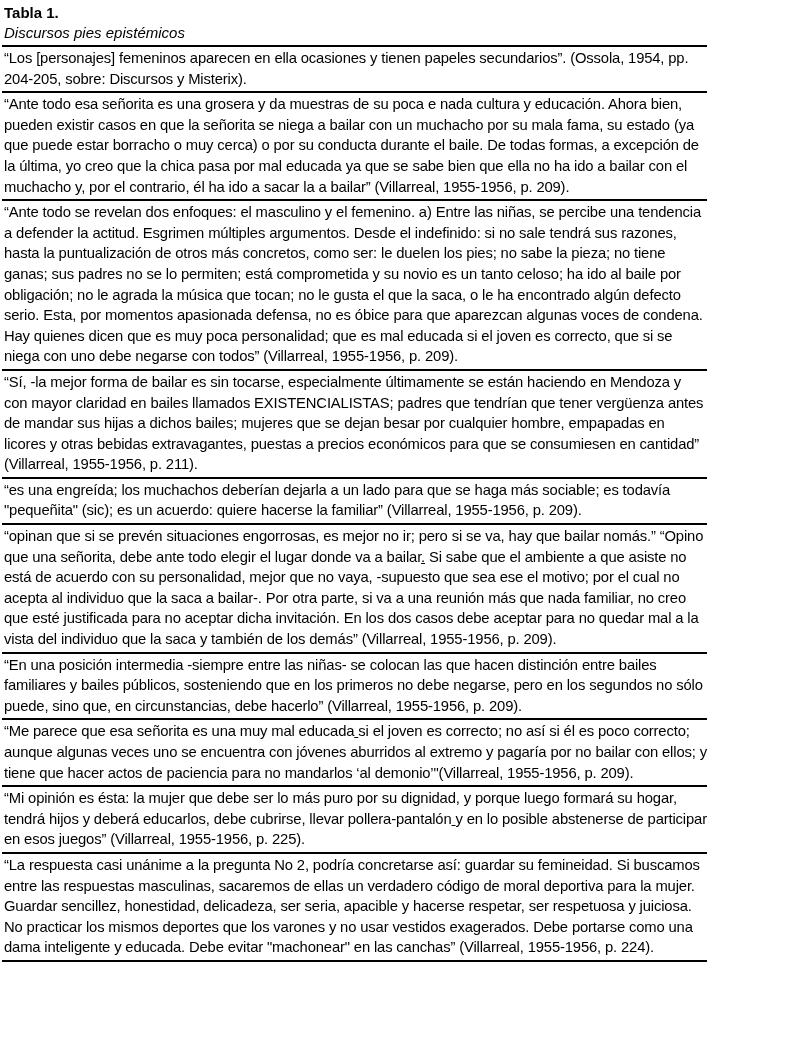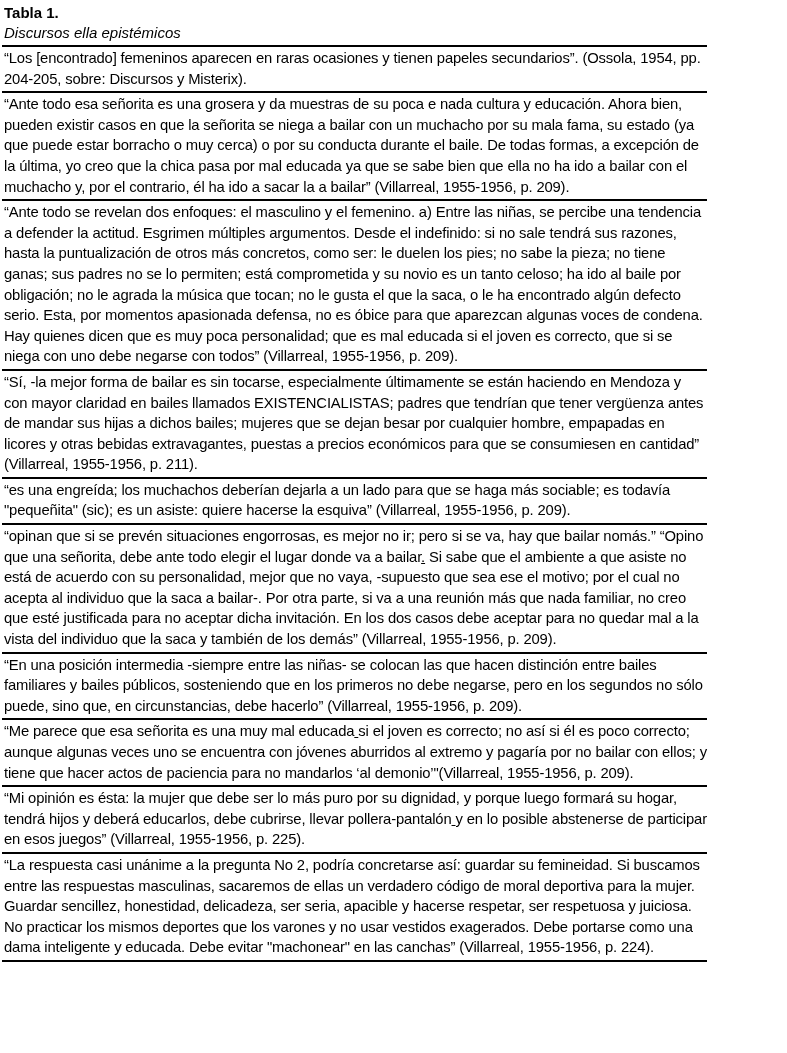--- a/index.html
+++ b/index.html
@@ -41,26 +41,26 @@
     text-align: left;
   }
   .it { }
   .un { text-decoration: underline; }
 </style>
 </head>
 <body>
 
 <div class="page">
   <div class="caption-number">Tabla 1.</div>
-  <div class="caption-title">Discursos ella epistémicos</div>
+  <div class="caption-title">Discursos pies epistémicos</div>
   <div class="data-table">
-      <div class="trow"><span>“Los [encontrado] femeninos aparecen en raras ocasiones y </span><span class="it">tienen papeles secundarios”.</span><span> (Ossola, 1954, pp. 204-205, sobre: </span><span class="it">Discursos y Misterix</span><span>).</span></div>
+      <div class="trow"><span>“Los [personajes] femeninos aparecen en ella ocasiones y </span><span class="it">tienen papeles secundarios”.</span><span> (Ossola, 1954, pp. 204-205, sobre: </span><span class="it">Discursos y Misterix</span><span>).</span></div>
       <div class="trow"><span>“Ante todo esa señorita es </span><span class="it">una grosera</span><span> y da muestras de su </span><span class="it">poca e nada cultura y educación</span><span>. Ahora bien, pueden existir casos en que la señorita se niega a bailar con un muchacho por su mala fama, su estado (ya que puede estar borracho o muy cerca) o por su conducta durante el baile. De todas formas, a excepción de la última, </span><span class="it">yo creo que la chica pasa por mal educada</span><span> ya que se sabe bien que ella no ha ido a bailar con el muchacho y, por el contrario, él ha ido a sacar la a bailar” (Villarreal, 1955-1956, p. 209).</span></div>
       <div class="trow"><span>“Ante todo se revelan </span><span class="it">dos enfoques: el masculino y el femenino</span><span>. a) Entre </span><span class="it">las niñas,</span><span> se percibe una tendencia a </span><span class="it">defender</span><span> la actitud. Esgrimen múltiples argumentos. Desde el indefinido: si no sale tendrá sus razones, hasta la puntualización de otros más concretos, como ser: le duelen los pies; no sabe la pieza; no tiene ganas; </span><span class="it">sus padres no se lo permiten; está comprometida y su novio es un tanto celoso; ha ido al baile por obligación;</span><span> no le agrada la música que tocan; no le gusta el que la saca, o le ha encontrado algún defecto serio. Esta, por momentos apasionada defensa, no es óbice para que </span><span class="it">aparezcan algunas voces de condena</span><span>. Hay quienes dicen que es </span><span class="it">muy poca personalidad</span><span class="it un">;</span><span> que es </span><span class="it">mal educada</span><span> si el joven es correcto, que </span><span class="it">si se niega con uno debe negarse con todos</span><span>” (Villarreal, 1955-1956, p. 209).</span></div>
       <div class="trow"><span>“Sí, -la mejor forma de bailar es sin tocarse, especialmente últimamente se están haciendo en Mendoza y con mayor claridad en bailes llamados EXISTENCIALISTAS; padres que tendrían que tener vergüenza antes de mandar </span><span class="it">sus hijas</span><span> a dichos bailes; </span><span class="it">mujeres</span><span> que se dejan besar por cualquier hombre, </span><span class="it">empapadas en licores y otras bebidas extravagantes</span><span class="it un">,</span><span> puestas a precios económicos para que se consumiesen en cantidad” (Villarreal, 1955-1956, p. 211).</span></div>
-      <div class="trow"><span>“</span><span class="it">es una engreída; los muchachos deberían dejarla a un lado para que se haga más sociable; es todavía "pequeñita"</span><span> (sic); es un asiste: </span><span class="it">quiere hacerse la esquiva</span><span>” (Villarreal, 1955-1956, p. 209).</span></div>
+      <div class="trow"><span>“</span><span class="it">es una engreída; los muchachos deberían dejarla a un lado para que se haga más sociable; es todavía "pequeñita"</span><span> (sic); es un acuerdo: </span><span class="it">quiere hacerse la familiar</span><span>” (Villarreal, 1955-1956, p. 209).</span></div>
       <div class="trow"><span>“opinan que si se prevén </span><span class="it">situaciones engorrosas, es mejor no ir</span><span class="it un">;</span><span> pero si se va, </span><span class="it">hay que bailar</span><span> nomás.” “Opino que una señorita, </span><span class="it">debe</span><span> ante todo </span><span class="it">elegir el lugar donde va a bailar</span><span class="it un">.</span><span> Si sabe que el ambiente a que asiste no está de acuerdo con su personalidad, </span><span class="it">mejor que no vaya</span><span>, -supuesto que sea ese el motivo; por el cual no acepta al individuo que la saca a bailar-. Por otra parte, si va a una reunión más que nada </span><span class="it">familiar, no creo que esté justificada para no aceptar dicha invitación. En los dos casos debe aceptar para no quedar mal a la vista del individuo que la saca y también de los demás</span><span>” (Villarreal, 1955-1956, p. 209).</span></div>
       <div class="trow"><span>“En una posición intermedia -siempre entre las niñas- se colocan las que hacen distinción entre </span><span class="it">bailes familiares y bailes públicos</span><span>, sosteniendo que </span><span class="it">en los primeros no debe negarse</span><span>, pero en los segundos </span><span class="it">no sólo puede</span><span>, sino que, </span><span class="it">en circunstancias, debe hacerlo</span><span>” (Villarreal, 1955-1956, p. 209).</span></div>
       <div class="trow"><span>“Me parece que esa señorita es una </span><span class="it">muy mal educada</span><span class="un"> </span><span>si el joven es correcto; no así si él es poco correcto; aunque algunas veces uno se encuentra con jóvenes aburridos al extremo y </span><span class="it">pagaría por no bailar con ellos; y tiene que hacer</span><span> actos de paciencia para no mandarlos ‘al demonio’"(Villarreal, 1955-1956, p. 209).</span></div>
       <div class="trow"><span>“Mi opinión es ésta: </span><span class="it">la mujer que debe ser lo más puro por su dignidad</span><span>, y porque </span><span class="it">luego formará su hogar, tendrá hijos y deberá educarlos, debe cubrirse, llevar pollera-pantalón</span><span class="un"> </span><span>y en lo posible </span><span class="it">abstenerse de participar en esos juegos</span><span>” (Villarreal, 1955-1956, p. 225).</span></div>
       <div class="trow"><span>“La respuesta casi unánime a la pregunta No 2, podría concretarse así: </span><span class="it">guardar su femineidad.</span><span> Si buscamos entre las </span><span class="it">respuestas masculinas</span><span>, sacaremos de ellas un </span><span class="it">verdadero código de moral deportiva</span><span> para la mujer. </span><span class="it">Guardar sencillez, honestidad, delicadeza, ser seria, apacible y hacerse respetar, ser respetuosa y juiciosa. No practicar los mismos deportes que los varones y no usar vestidos exagerados. Debe portarse como una dama inteligente y educada. Debe evitar "machonear" en las canchas</span><span>” (Villarreal, 1955-1956, p. 224).</span></div>
     </div>
 </div>
 
 </body></html>

